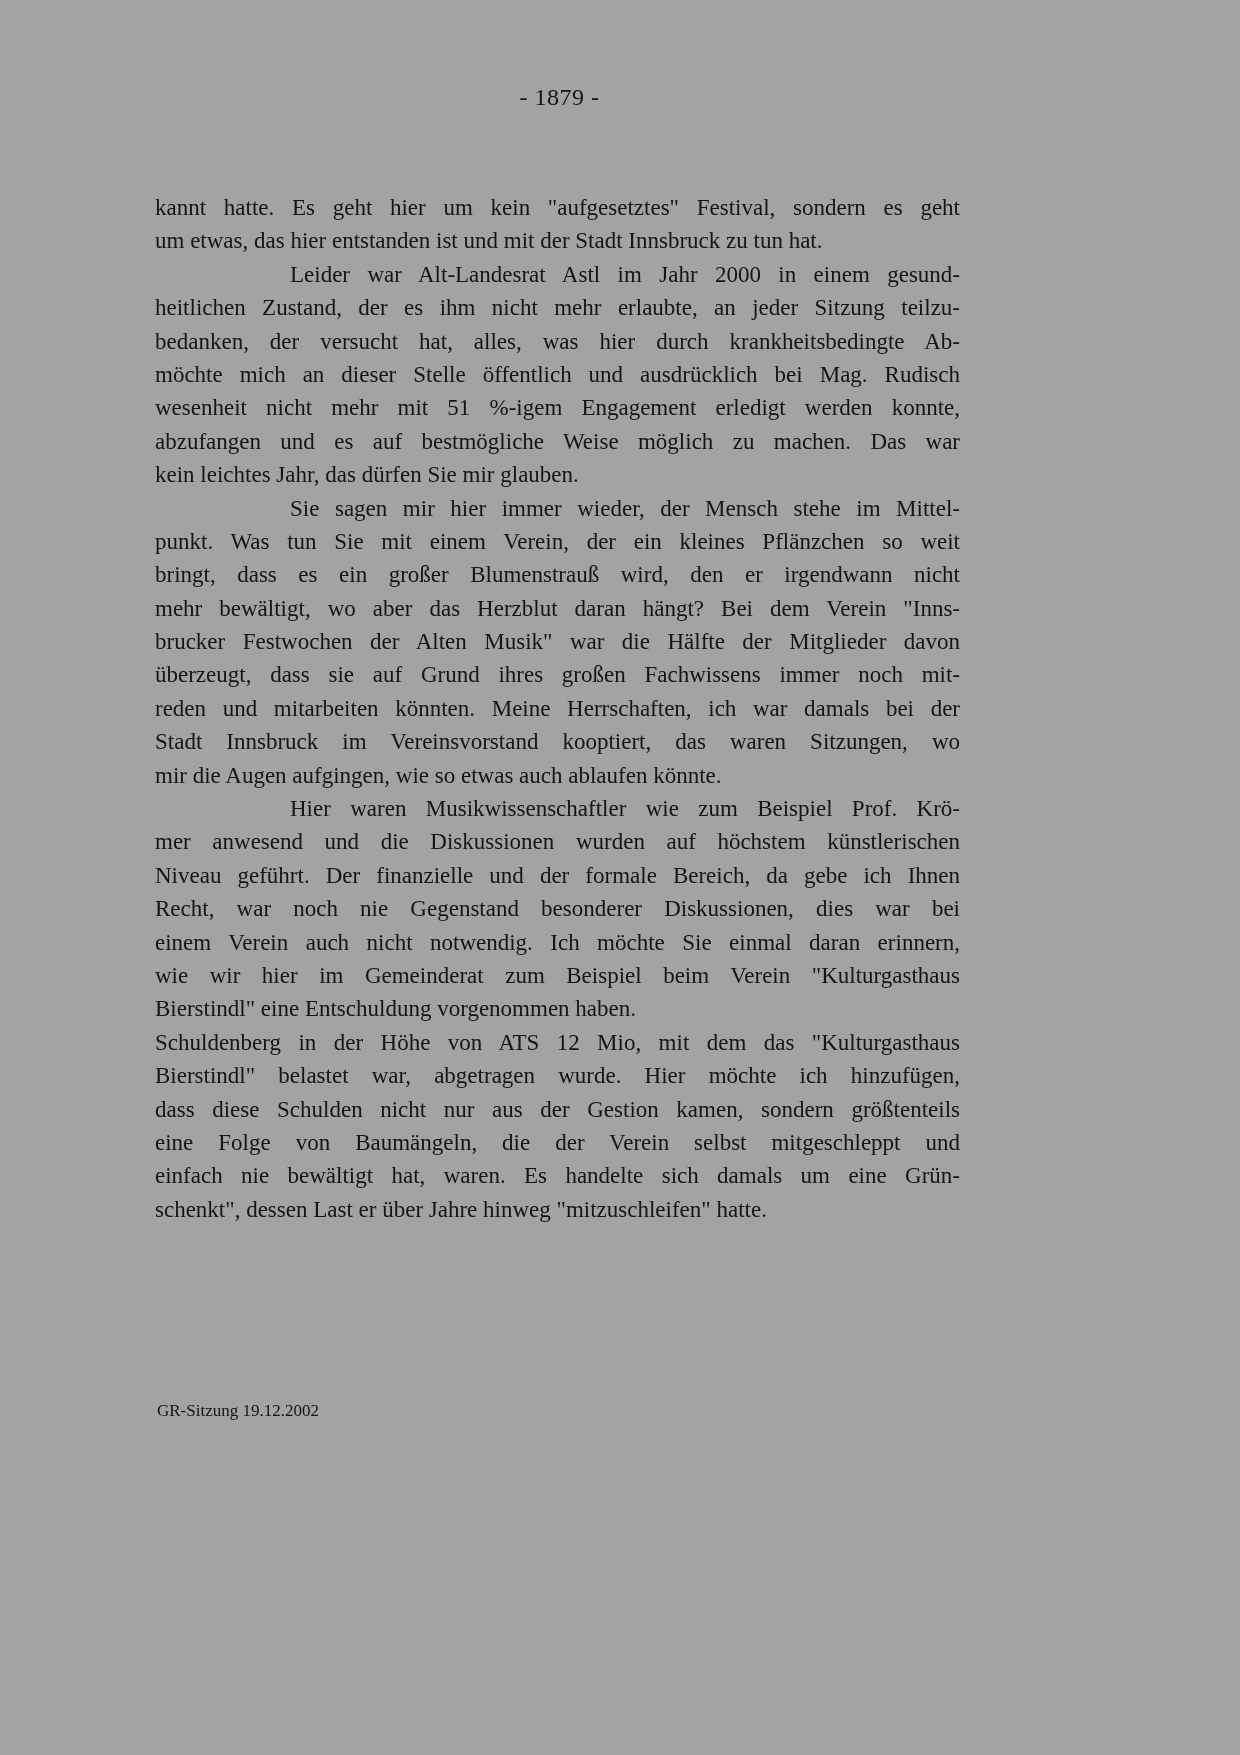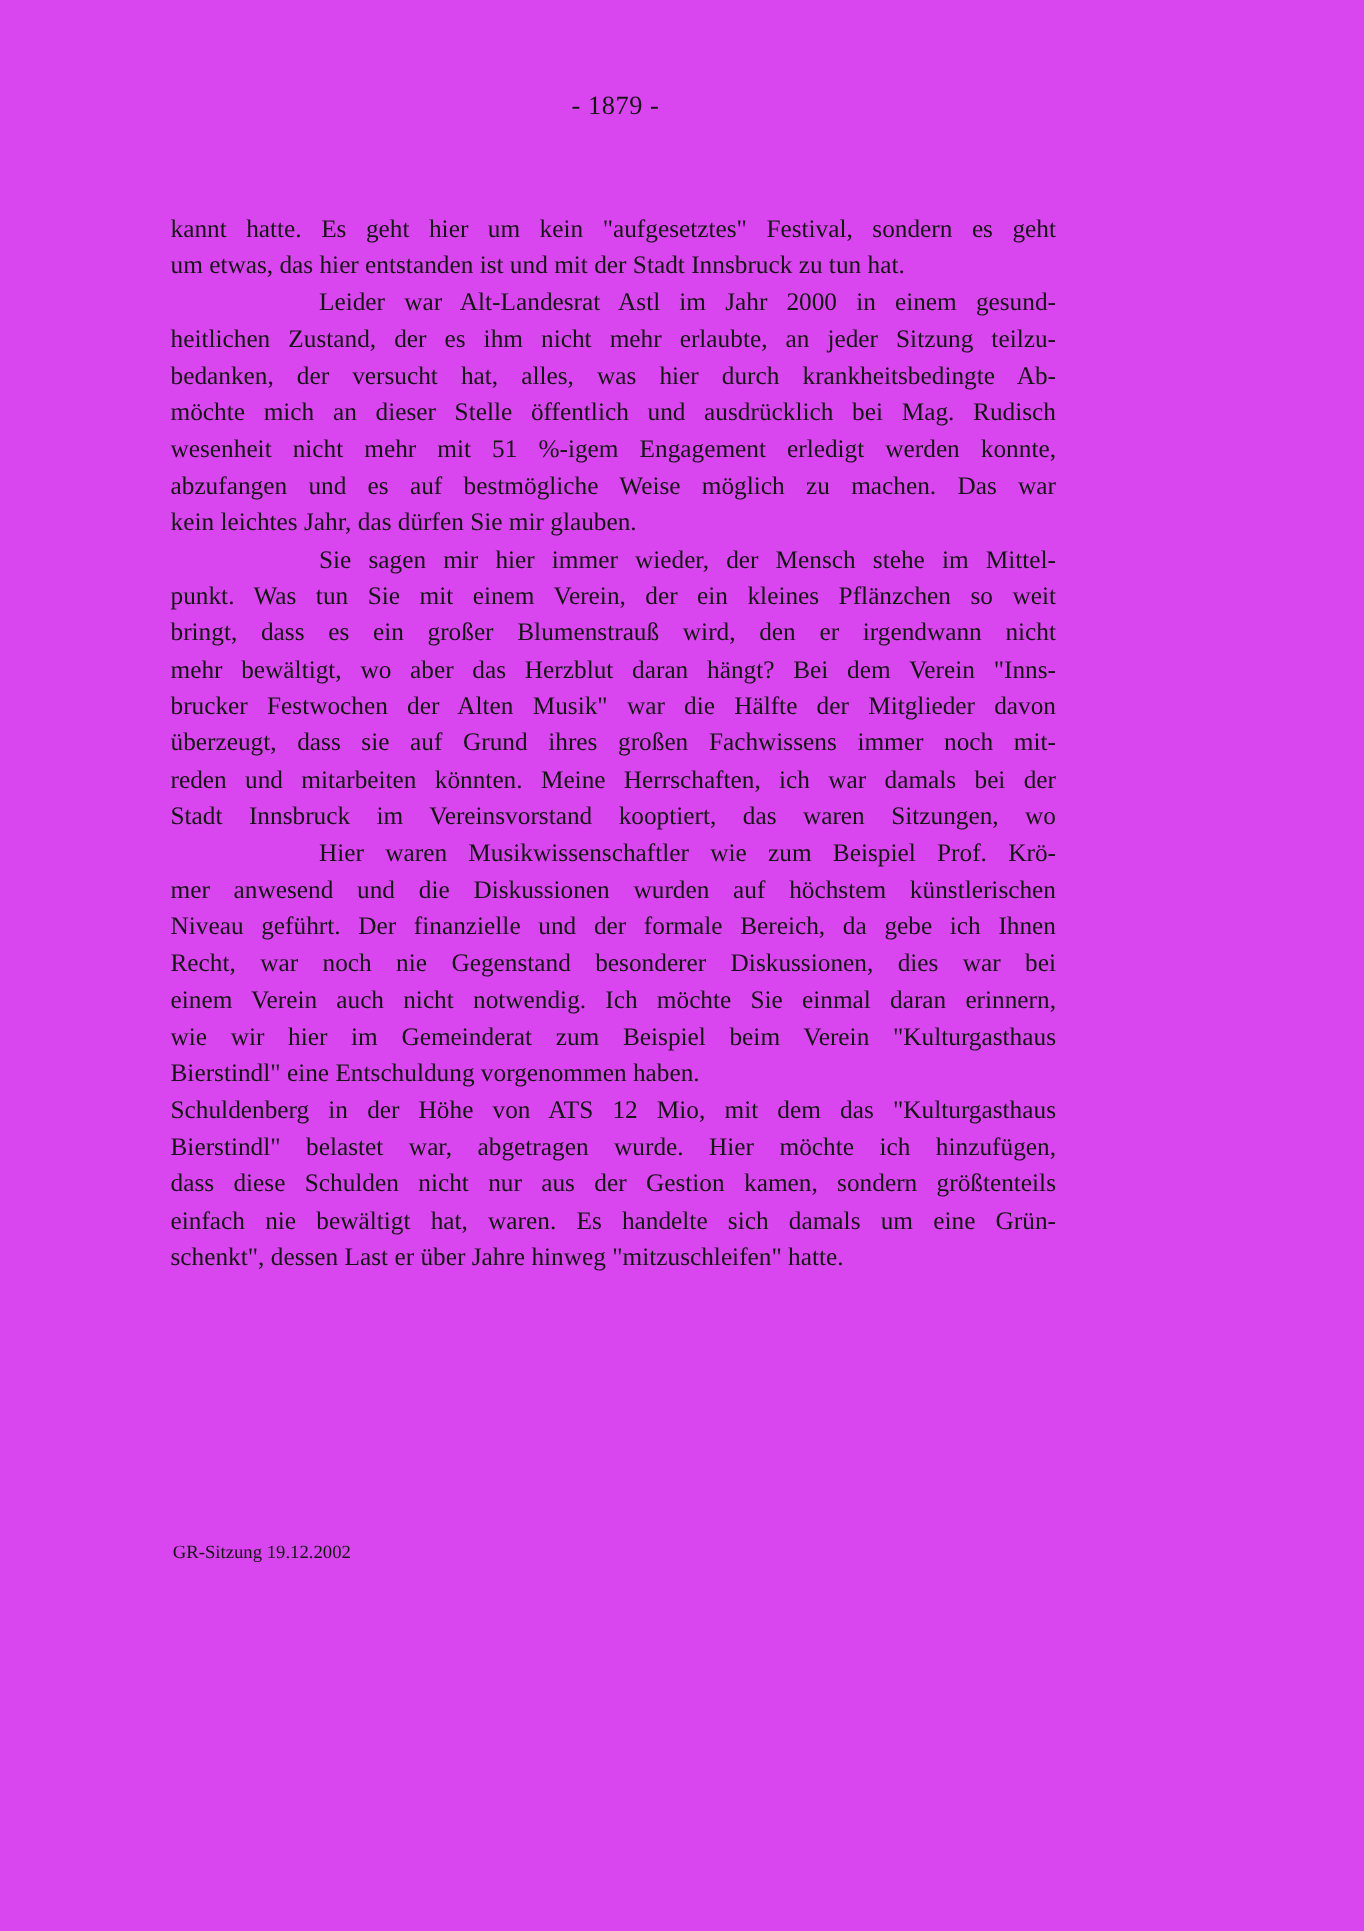--- a/index.html
+++ b/index.html
@@ -5,21 +5,21 @@
   html, body {
     margin: 0;
     padding: 0;
     background: #e8e8e8;
   }
   .page {
     position: relative;
     width: 1240px;
     height: 1755px;
     margin: 0 auto;
-    background: #d946ef;
+    background: #a3a3a3;
     font-family: "Liberation Serif", "DejaVu Serif", serif;
     color: #151515;
     overflow: hidden;
   }
   .pageno {
     position: absolute;
     top: 84px;
     left: 157px;
     width: 805px;
     text-align: center;
@@ -77,33 +77,35 @@
       </div>
       <div class="para">
         <div class="line indent">Sie sagen mir hier immer wieder, der Mensch stehe im Mittel-</div>
         <div class="line">punkt. Was tun Sie mit einem Verein, der ein kleines Pflänzchen so weit</div>
         <div class="line">bringt, dass es ein großer Blumenstrauß wird, den er irgendwann nicht</div>
         <div class="line">mehr bewältigt, wo aber das Herzblut daran hängt? Bei dem Verein "Inns-</div>
         <div class="line">brucker Festwochen der Alten Musik" war die Hälfte der Mitglieder davon</div>
         <div class="line">überzeugt, dass sie auf Grund ihres großen Fachwissens immer noch mit-</div>
         <div class="line">reden und mitarbeiten könnten. Meine Herrschaften, ich war damals bei der</div>
         <div class="line">Stadt Innsbruck im Vereinsvorstand kooptiert, das waren Sitzungen, wo</div>
+        <div class="line last">mir die Augen aufgingen, wie so etwas auch ablaufen könnte.</div>
       </div>
       <div class="para">
         <div class="line indent">Hier waren Musikwissenschaftler wie zum Beispiel Prof. Krö-</div>
         <div class="line">mer anwesend und die Diskussionen wurden auf höchstem künstlerischen</div>
         <div class="line">Niveau geführt. Der finanzielle und der formale Bereich, da gebe ich Ihnen</div>
         <div class="line">Recht, war noch nie Gegenstand besonderer Diskussionen, dies war bei</div>
         <div class="line">einem Verein auch nicht notwendig. Ich möchte Sie einmal daran erinnern,</div>
         <div class="line">wie wir hier im Gemeinderat zum Beispiel beim Verein "Kulturgasthaus</div>
         <div class="line last">Bierstindl" eine Entschuldung vorgenommen haben.</div>
       </div>
       <div class="para">
         <div class="line">Schuldenberg in der Höhe von ATS 12 Mio, mit dem das "Kulturgasthaus</div>
         <div class="line">Bierstindl" belastet war, abgetragen wurde. Hier möchte ich hinzufügen,</div>
         <div class="line">dass diese Schulden nicht nur aus der Gestion kamen, sondern größtenteils</div>
+        <div class="line">eine Folge von Baumängeln, die der Verein selbst mitgeschleppt und</div>
         <div class="line">einfach nie bewältigt hat, waren. Es handelte sich damals um eine Grün-</div>
         <div class="line last">schenkt", dessen Last er über Jahre hinweg "mitzuschleifen" hatte.</div>
       </div>
     </div>
 
   <div class="footer">GR-Sitzung 19.12.2002</div>
 </div>
 
 </body></html>

